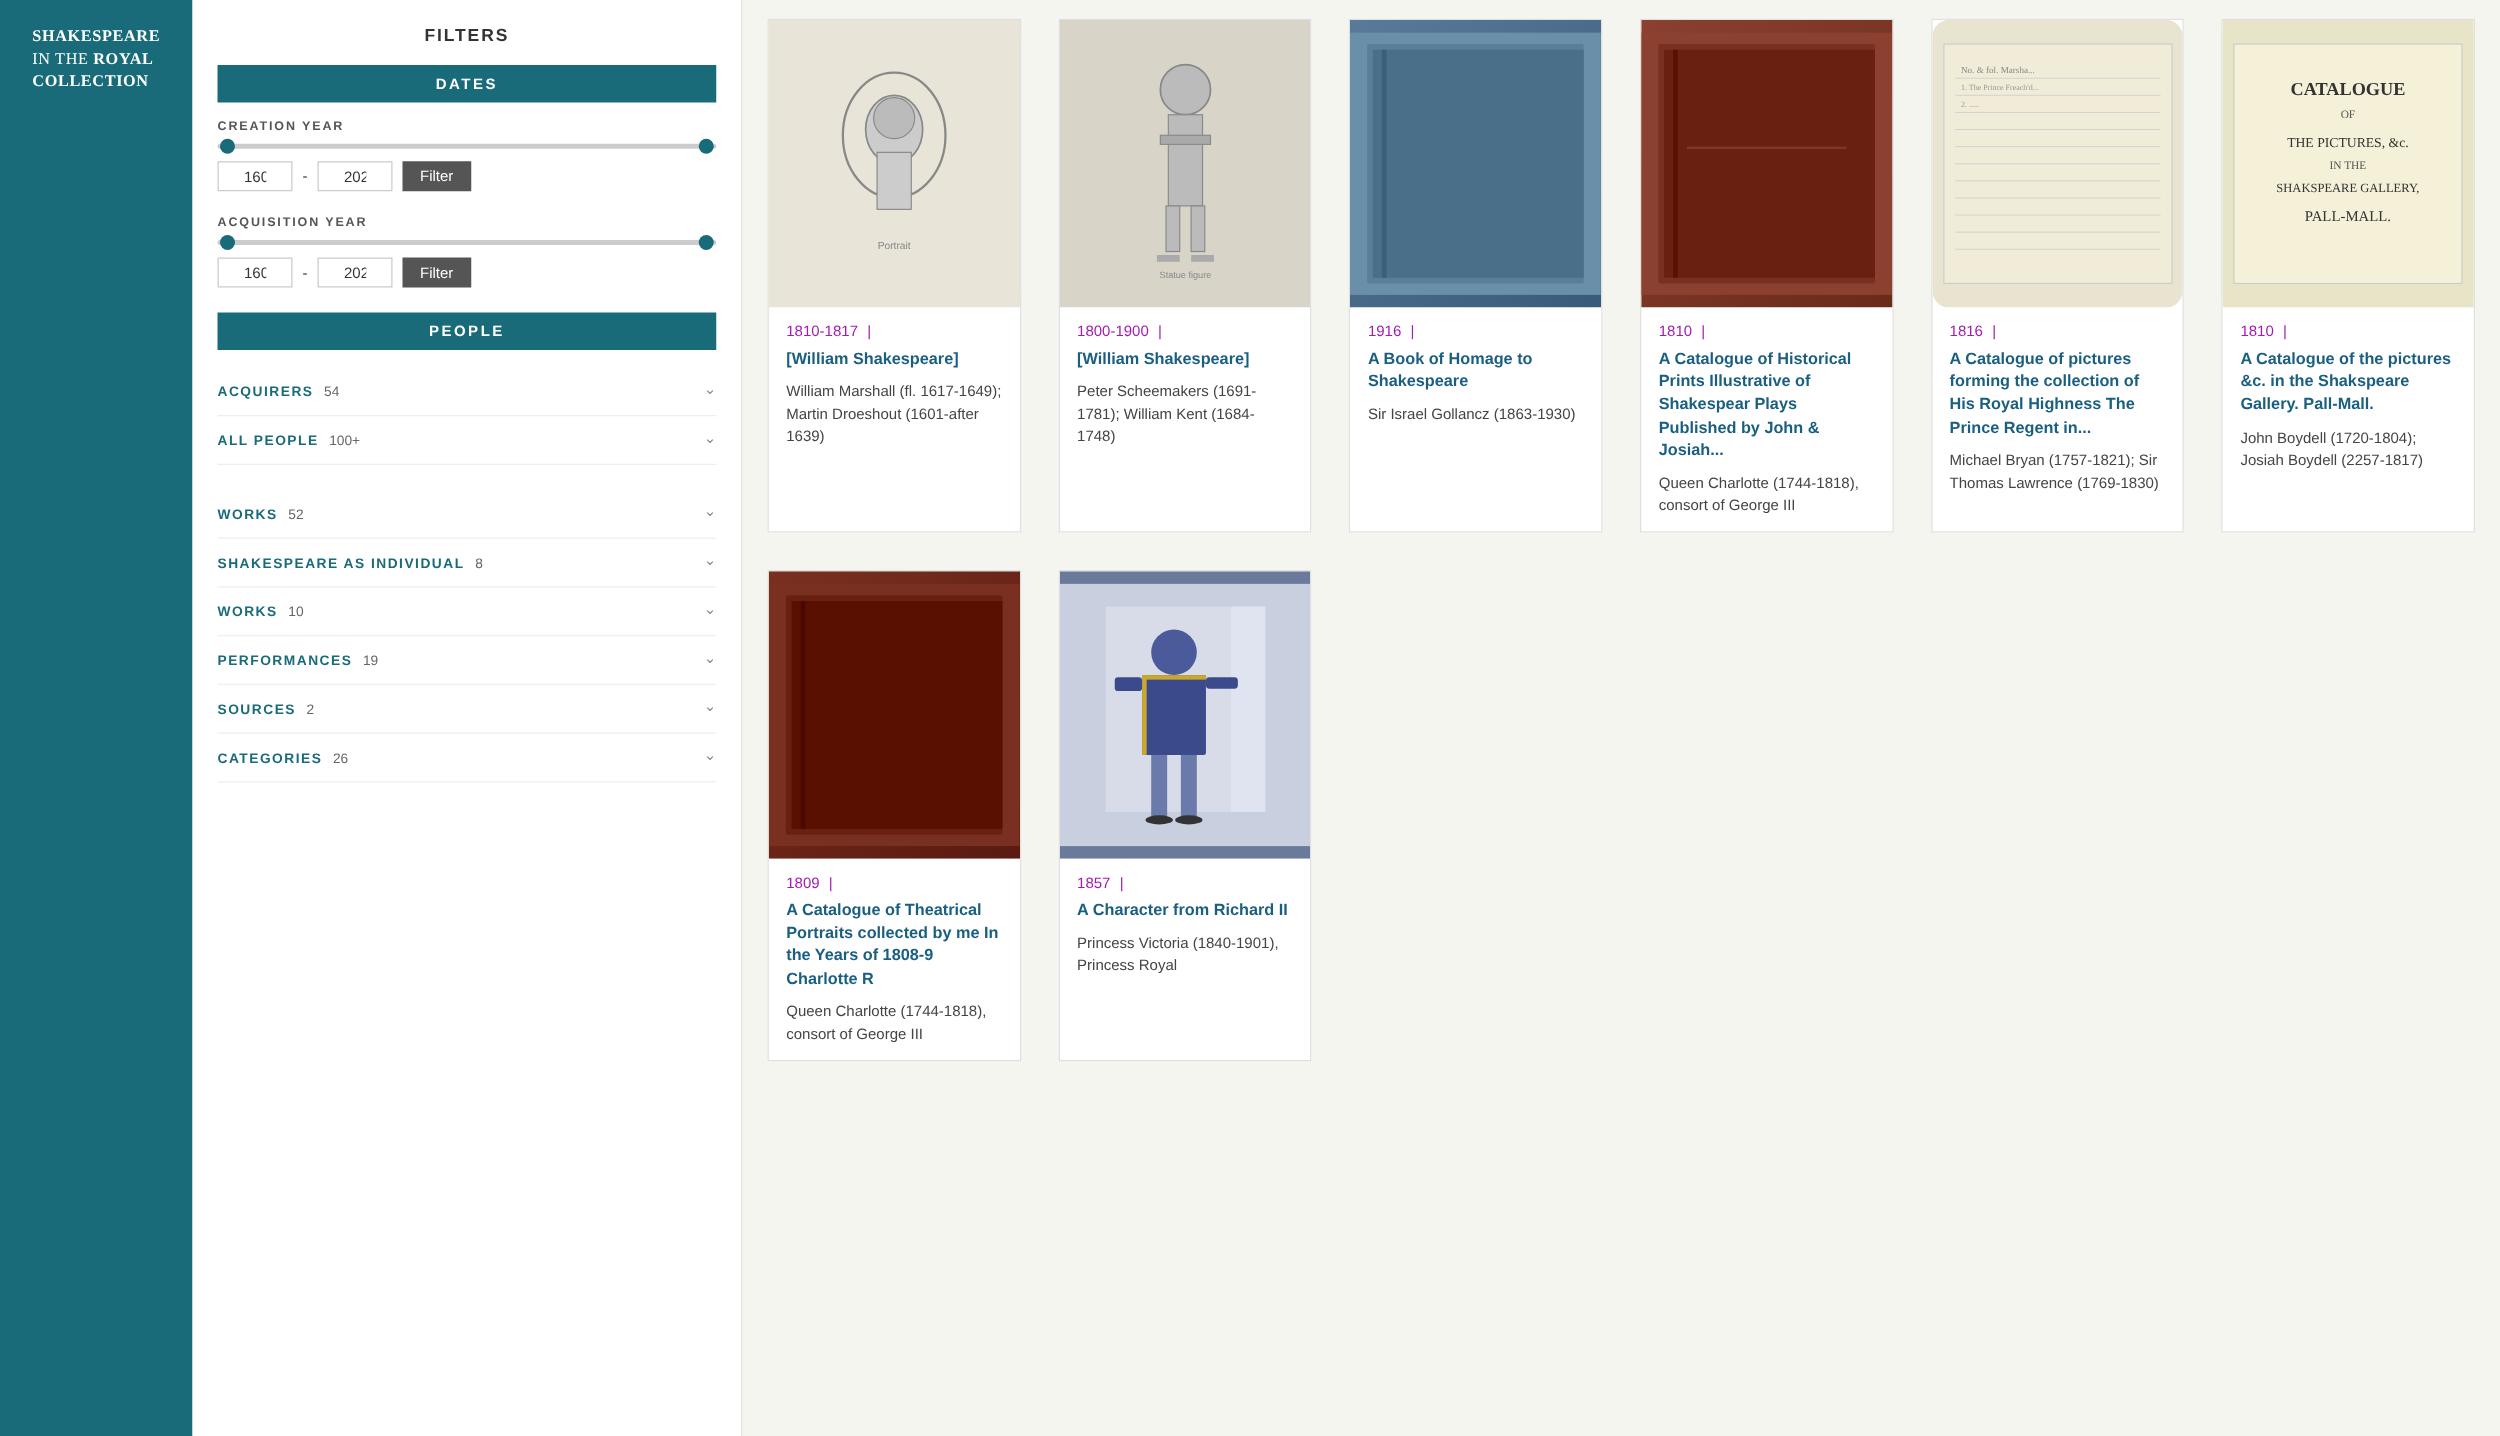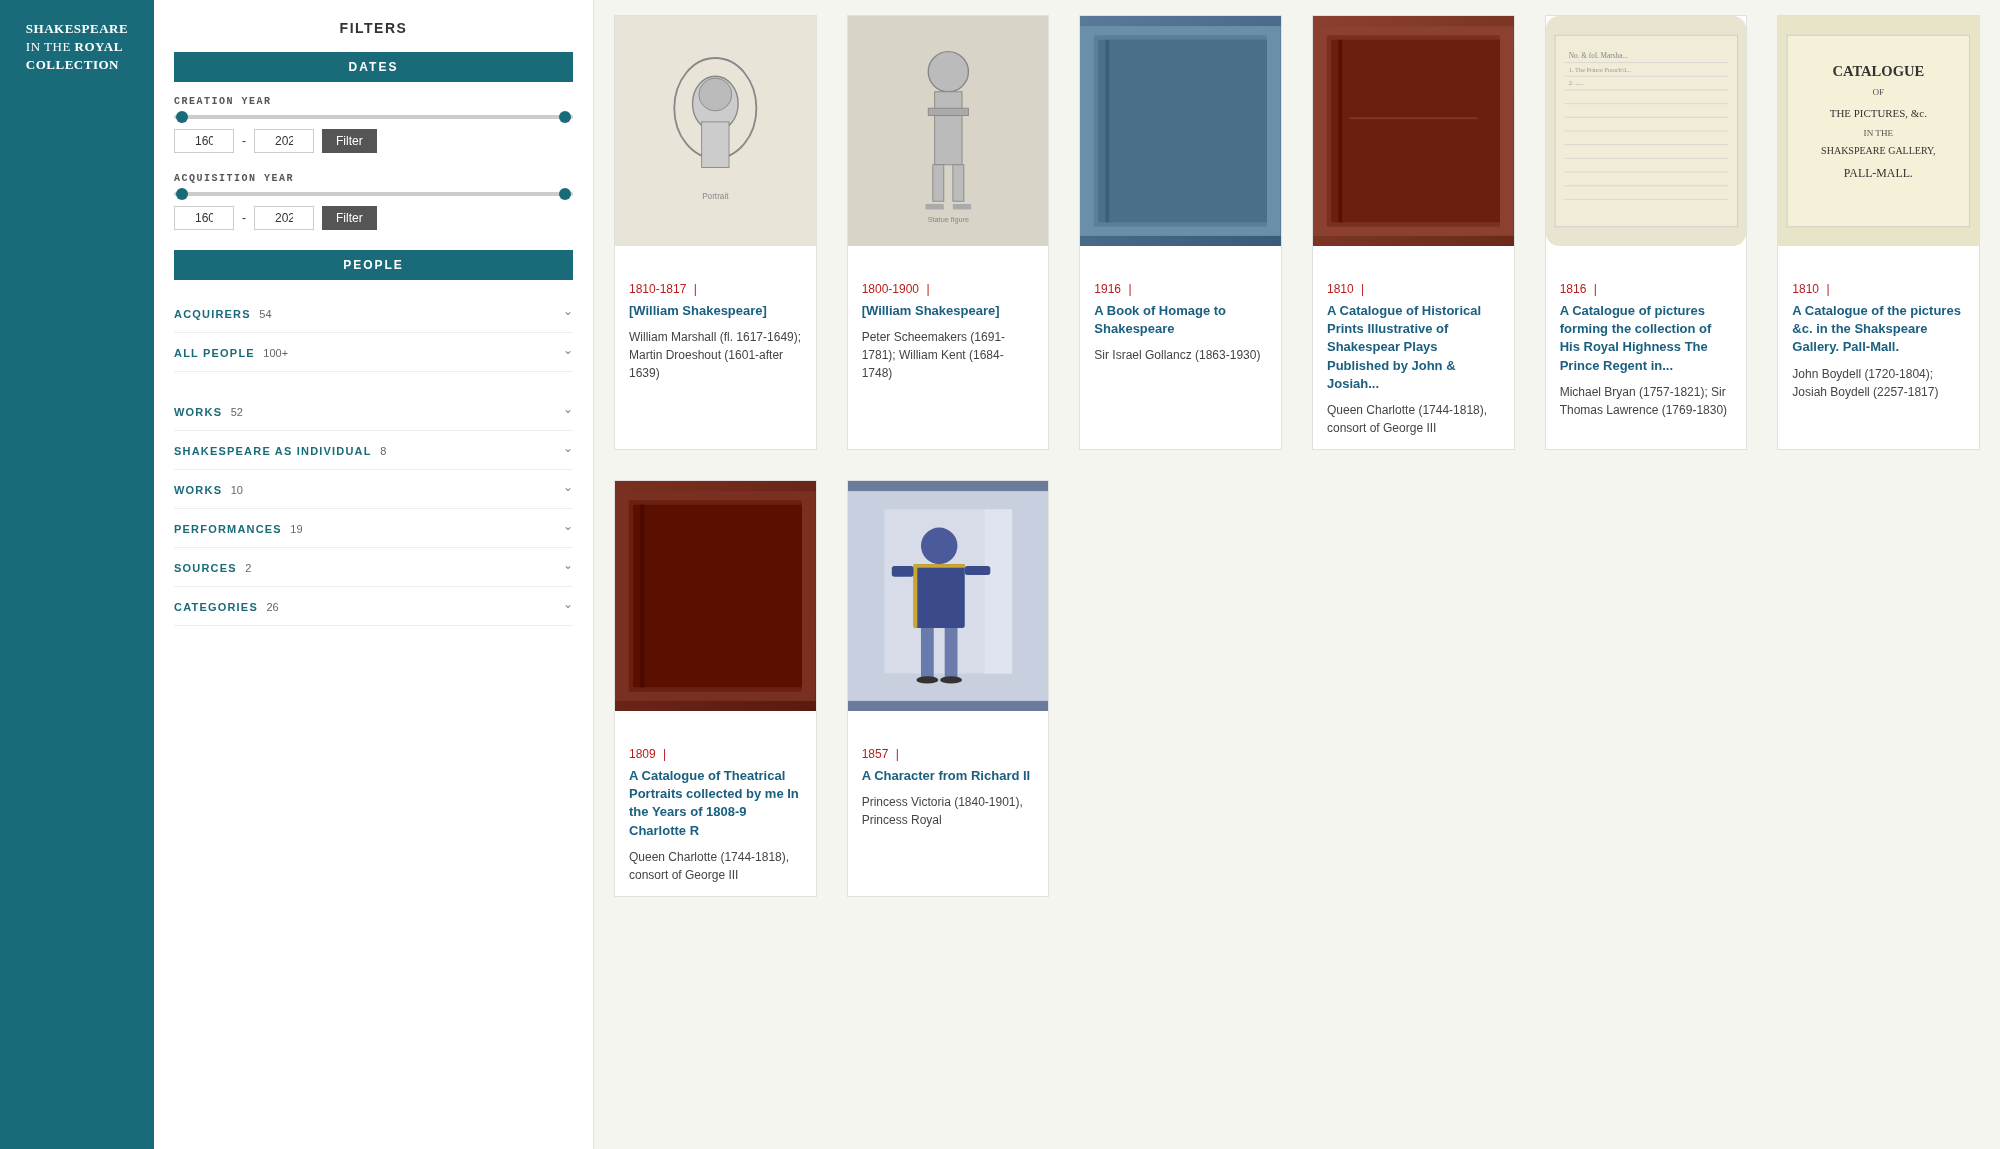--- a/index.html
+++ b/index.html
@@ -52,21 +52,20 @@
       font-weight: bold;
       letter-spacing: 2px;
       margin-bottom: 14px;
     }
     .filter-label {
       font-size: 10px;
       font-weight: bold;
       letter-spacing: 1.5px;
       color: #555;
       margin-bottom: 8px;
-      font-family: Liberation Mono, monospace;
     }
     .slider-track {
       width: 100%;
       height: 4px;
       background: #ccc;
       border-radius: 2px;
       position: relative;
       margin-bottom: 10px;
     }
     .slider-thumb {
@@ -159,23 +158,22 @@
     }
     .card-image svg, .card-image .img-placeholder {
       width: 100%;
       height: 100%;
     }
     .card-body {
       padding: 12px 14px;
     }
     .card-meta {
       font-size: 12px;
-      color: #b91c1c;
+      color: #a21caf;
       margin-bottom: 6px;
-      margin-top: 24px;
     }
     .card-meta .year { font-weight: normal; }
     .card-meta .pipe { margin: 0 4px; }
     .card-title {
       font-size: 13px;
       font-weight: bold;
       color: #1a5f80;
       margin-bottom: 8px;
       line-height: 1.4;
       text-decoration: none;

